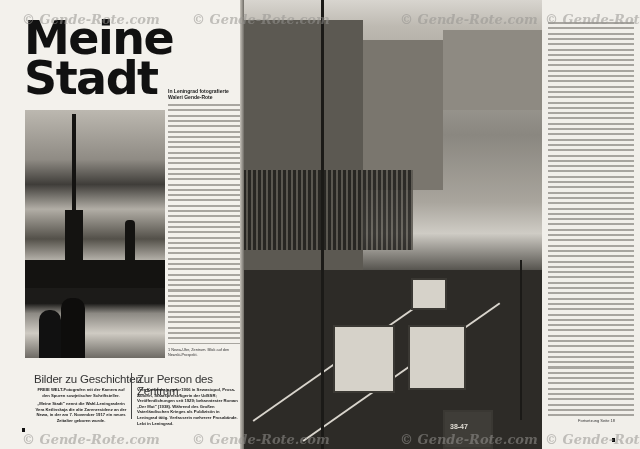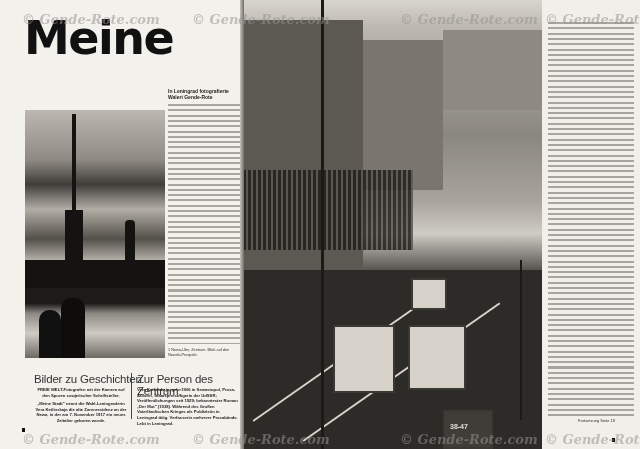--- a/index.html
+++ b/index.html
@@ -54,20 +54,21 @@
     .pole { position: absolute; background: #1b1a17; }
   </style>
 </head>
 <body>
 
 <div class="spread">
 
   <div class="page-left">
     <div class="headline">
       <span class="l1">Meine</span>
+      <span class="l2">Stadt</span>
     </div>
     <div class="byline">In Leningrad fotografierte Waleri Gende-Rote</div>
 
     <div class="left-photo">
       <div class="spire"></div>
       <div class="spire-base"></div>
       <div class="dome"></div>
       <div class="fortress"></div>
       <div class="couple1"></div>
       <div class="couple2"></div>

